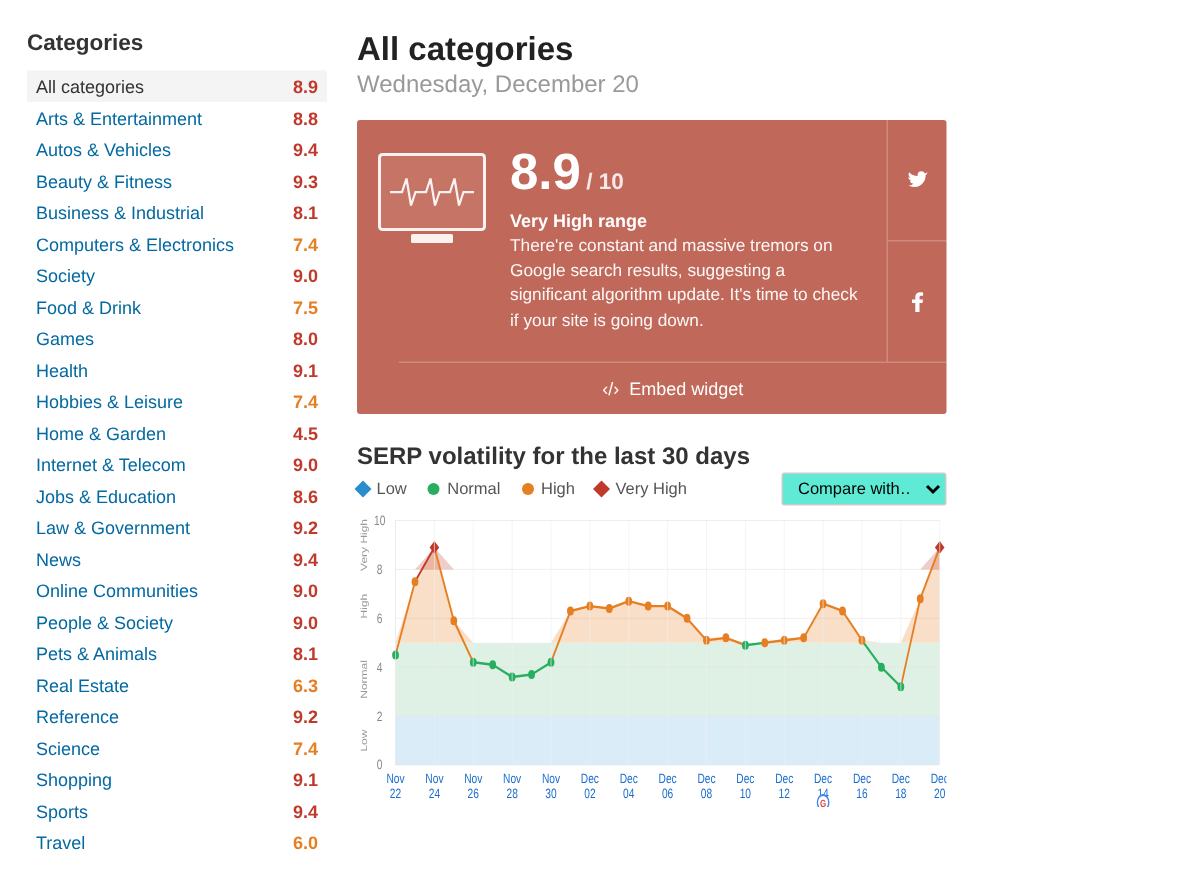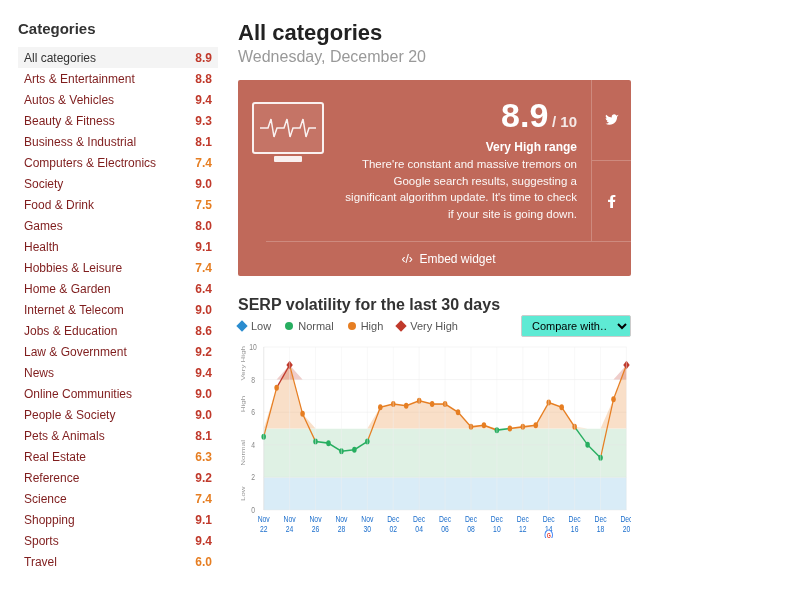--- a/index.html
+++ b/index.html
@@ -3,30 +3,30 @@
 <meta charset="utf-8">
 <style>
 * { margin: 0; padding: 0; box-sizing: border-box; }
 body { font-family: -apple-system, Helvetica, Arial, sans-serif; background: #fff; font-size: 13px; color: #333; }
 .page { width: 649px; height: 591px; display: flex; padding: 20px 18px 0 18px; }
 .sidebar { width: 220px; padding-right: 20px; }
 .sidebar h3 { font-size: 15px; font-weight: 700; color: #333; margin-bottom: 10px; }
 .cat-list { list-style: none; }
 .cat-item { display: flex; justify-content: space-between; align-items: center; padding: 3.5px 6px; cursor: pointer; }
 .cat-item.active { background: #f4f4f4; }
-.cat-name { color: #7f1d1d; font-size: 12px; }
+.cat-name { color: #0369a1; font-size: 12px; }
 .cat-item.active .cat-name { color: #333; }
 .cat-val { font-weight: 700; font-size: 12px; }
 .v-vhigh { color: #c0392b; }
 .v-high { color: #e67e22; }
 .main { flex: 1; min-width: 0; }
 .title { font-size: 22px; font-weight: 700; color: #222; }
 .subtitle { font-size: 16px; color: #999; margin: 2px 0 14px 0; }
 .card { background: #c0695a; color: #fff; border-radius: 2px; }
-.card-top { display: flex; text-align: right; }
+.card-top { display: flex; }
 .card-main { flex: 1; display: flex; padding: 18px 14px 18px 14px; }
 .monitor { width: 72px; height: 62px; position: relative; margin-right: 16px; margin-top: 4px; flex-shrink: 0; }
 .monitor-screen { width: 72px; height: 52px; border: 2px solid rgba(255,255,255,0.9); border-radius: 3px; background: rgba(255,255,255,0.08); display: flex; align-items: center; justify-content: center; }
 .monitor-stand { width: 28px; height: 6px; background: rgba(255,255,255,0.9); margin: 2px auto 0; border-radius: 1px; }
 .card-text { flex: 1; }
 .score { font-size: 34px; font-weight: 700; line-height: 1; display: inline-block; }
 .score-max { font-size: 15px; opacity: 0.85; font-weight: 600; }
 .range-lbl { font-size: 12px; font-weight: 700; margin: 8px 0 2px 0; }
 .desc { font-size: 11.5px; line-height: 1.45; opacity: 0.95; }
 .share { width: 40px; display: flex; flex-direction: column; }
@@ -92,21 +92,21 @@
         <li class="cat-item">
           <span class="cat-name">Health</span>
           <span class="cat-val v-vhigh">9.1</span>
         </li>
         <li class="cat-item">
           <span class="cat-name">Hobbies &amp; Leisure</span>
           <span class="cat-val v-high">7.4</span>
         </li>
         <li class="cat-item">
           <span class="cat-name">Home &amp; Garden</span>
-          <span class="cat-val v-vhigh">6.4</span>
+          <span class="cat-val v-vhigh">4.5</span>
         </li>
         <li class="cat-item">
           <span class="cat-name">Internet &amp; Telecom</span>
           <span class="cat-val v-vhigh">9.0</span>
         </li>
         <li class="cat-item">
           <span class="cat-name">Jobs &amp; Education</span>
           <span class="cat-val v-vhigh">8.6</span>
         </li>
         <li class="cat-item">

